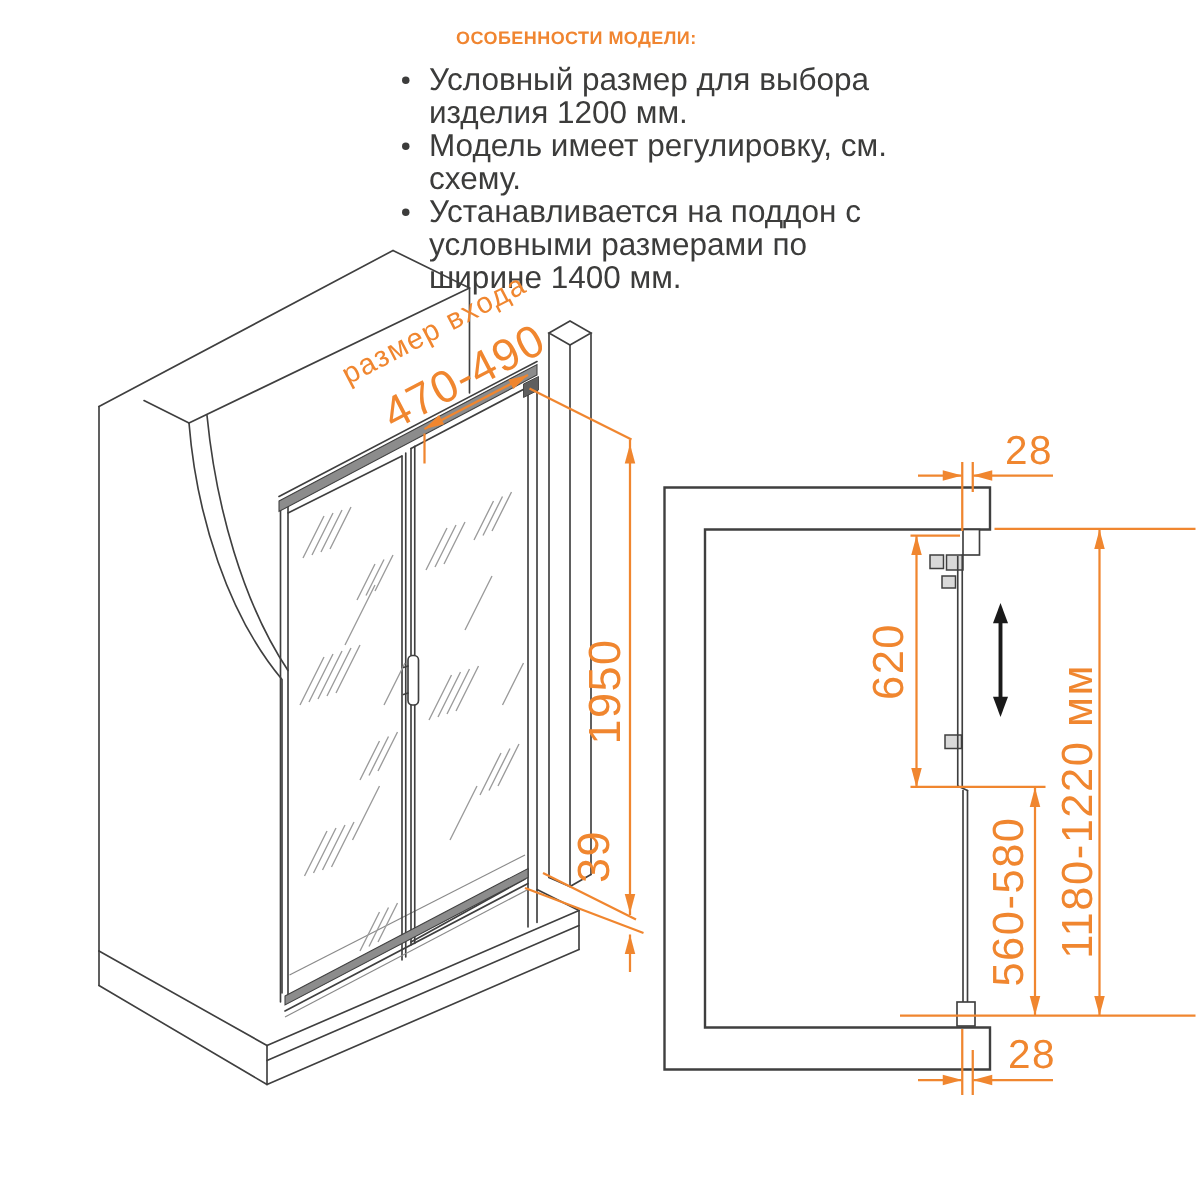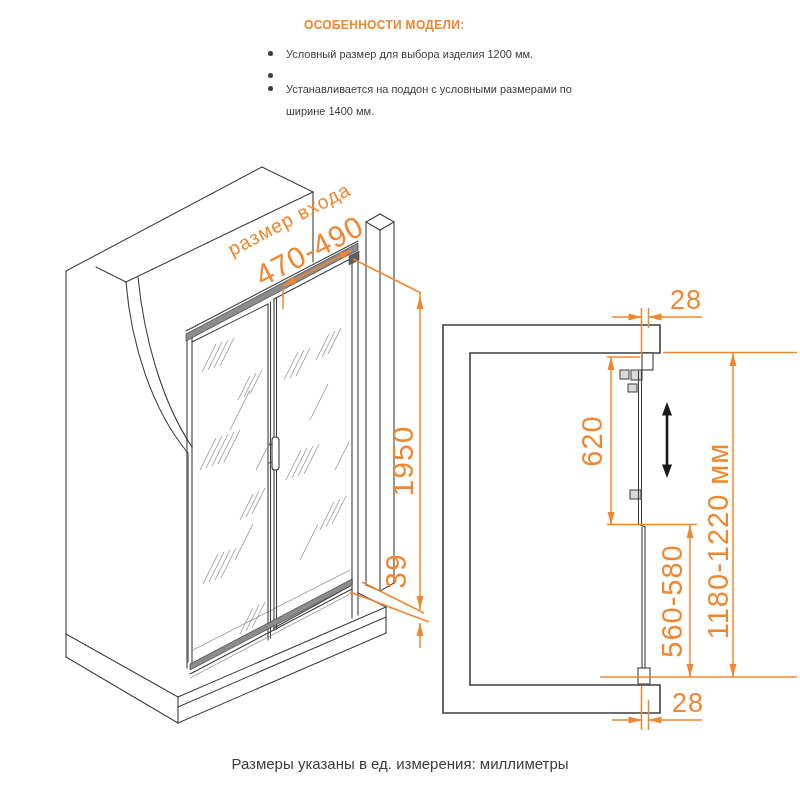--- a/index.html
+++ b/index.html
@@ -1,20 +1,20 @@
 <!DOCTYPE html>
 <html><head>
 <meta charset="utf-8">
 <style>
   html,body{margin:0;padding:0;background:#ffffff;}
   .page{position:relative;width:800px;height:800px;background:#fff;overflow:hidden;
         font-family:"Liberation Sans",sans-serif;}
   .features{position:absolute;left:268px;top:18px;width:336px;}
   .features .title{font-size:12px;font-weight:bold;color:#F08530;margin:0 0 11px 36px;letter-spacing:.3px;}
-  .feature-item{display:flex;gap:13px;font-size:11px;color:#3C3C3B;line-height:22px;}
+  .feature-item{display:flex;gap:13px;font-size:21px;color:#3C3C3B;line-height:22px;}
   .feature-item .dot{width:5px;height:5px;border-radius:50%;background:#3C3C3B;margin-top:8px;flex:none;}
   .footer-note{position:absolute;left:0;right:0;top:755px;text-align:center;
                font-size:15px;color:#3C3C3B;}
   svg.drawing{position:absolute;left:0;top:0;}
   svg .ln{stroke:#3F3F3F;stroke-width:1.1;fill:none;stroke-linecap:round;}
   svg .lnb{stroke:#3F3F3F;stroke-width:1.6;fill:none;}
   svg .thin{stroke:#8A8A8A;stroke-width:.8;fill:none;}
   svg .hatch{stroke:#9B9B9B;stroke-width:.9;fill:none;}
   svg .metal{fill:#8C8C8C;stroke:#3F3F3F;stroke-width:.7;}
   svg .metal-dark{fill:#5f5f5f;stroke:#3F3F3F;stroke-width:.6;}
@@ -30,20 +30,21 @@
 <div class="page">
 
   <div class="features">
     <div class="title">ОСОБЕННОСТИ МОДЕЛИ:</div>
     <div class="feature-item">
       <span class="dot"></span>
       <span>Условный размер для выбора изделия 1200 мм.</span>
     </div>
     <div class="feature-item">
       <span class="dot"></span>
+      <span>Модель имеет регулировку, см. схему.</span>
     </div>
     <div class="feature-item">
       <span class="dot"></span>
       <span>Устанавливается на поддон с условными размерами по ширине 1400 мм.</span>
     </div>
   </div>
 
   <svg class="drawing" width="800" height="800" viewBox="0 0 800 800">
 
     <g>
@@ -217,14 +218,13 @@
       <g>
         <path class="dim" d="M641.5,686 L641.5,730 M648.5,700 L648.5,730"></path>
         <path class="dim" d="M612,720 L641,720 M649,720 L702,720"></path>
         <path class="dimf" d="M641.5,720 L628.5,716.5 L628.5,723.5 Z"></path>
         <path class="dimf" d="M648.5,720 L661.5,716.5 L661.5,723.5 Z"></path>
         <text class="dimtxt" font-size="27" text-anchor="middle" x="688" y="712">28</text>
       </g>
     </g>
   </svg>
 
-  <div class="footer-note">Размеры указаны в ед. измерения: миллиметры</div>
 </div>
 
 </body></html>

